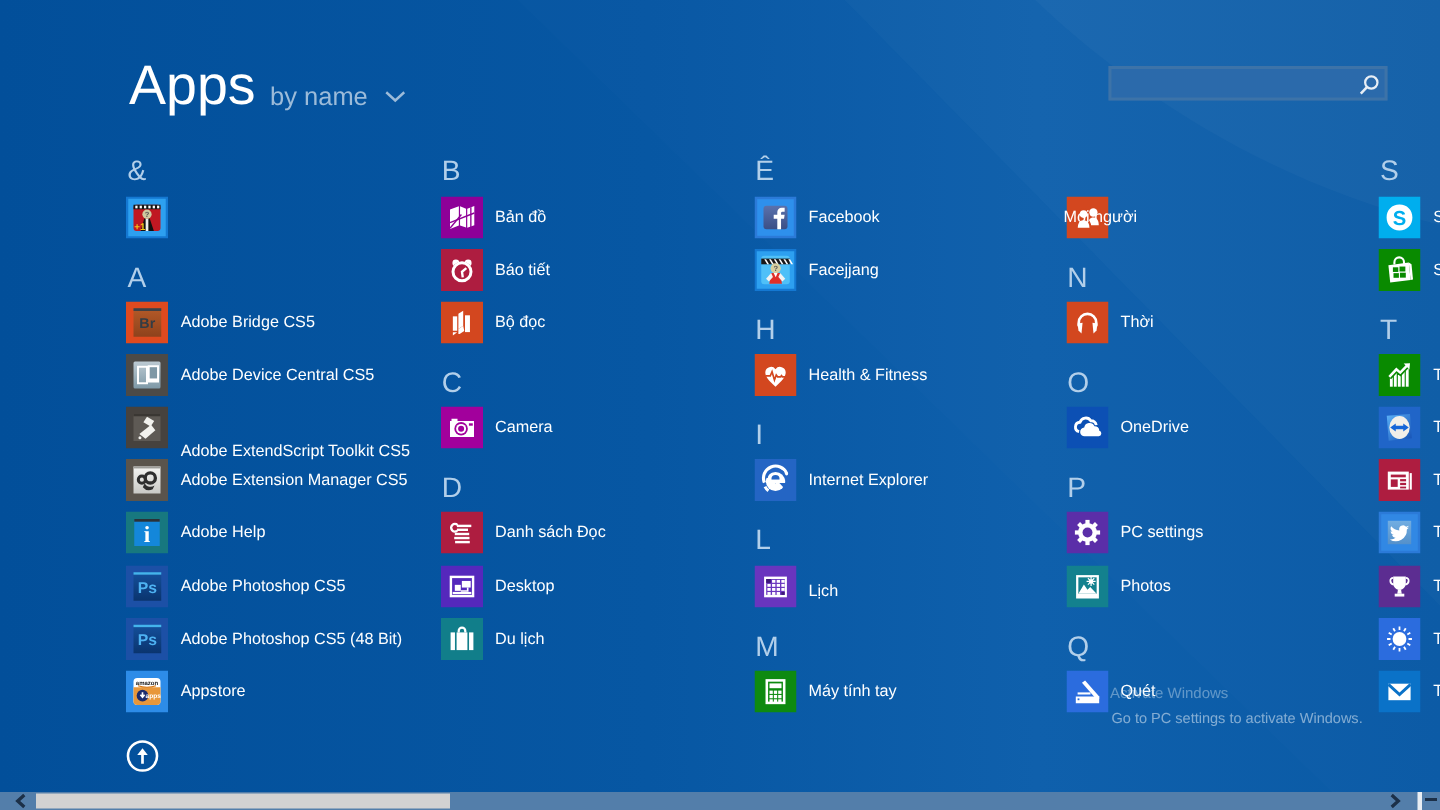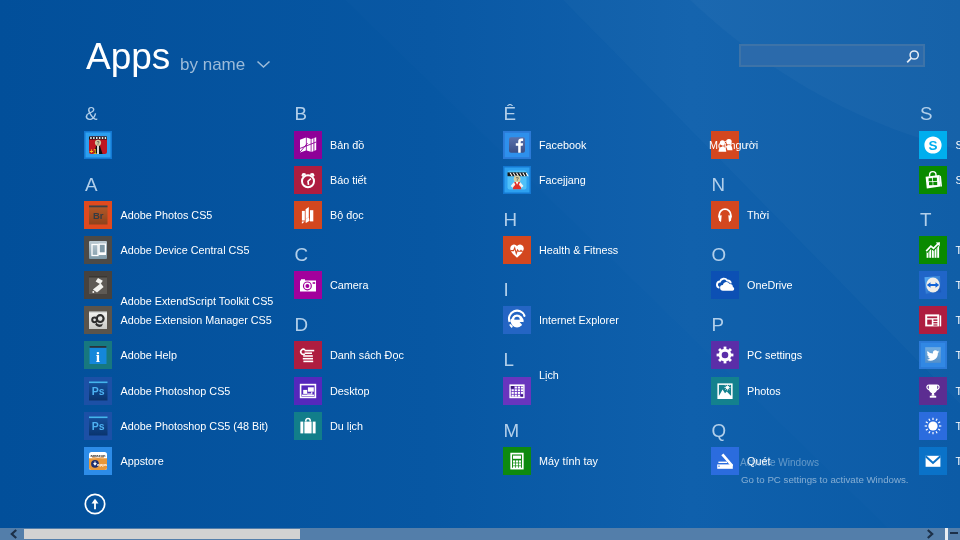--- a/index.html
+++ b/index.html
@@ -83,21 +83,21 @@
       <defs>
         <linearGradient id="brg" x1="0" y1="0" x2="0" y2="1">
           <stop offset="0" stop-color="#b45a28"></stop>
           <stop offset="1" stop-color="#8e421c"></stop>
         </linearGradient>
       </defs>
       <rect x="5" y="4.5" width="18.5" height="19" fill="url(#brg)"></rect>
       <rect x="5" y="4.5" width="18.5" height="1.8" fill="#3a4048"></rect>
       <text x="14.2" y="17.5" font-size="9.5" font-weight="bold" fill="#333c44" text-anchor="middle" font-family="Liberation Sans">Br</text>
     </svg></div>
-<div class="lbl" style="left:120.5px;top:200.8px">Adobe Photos CS5</div>
+<div class="lbl" style="left:120.5px;top:200.8px">Adobe Bridge CS5</div>
 <div class="t" style="left:84px;top:235.9px"><svg width="28" height="28" viewBox="0 0 28 28">
       <rect width="28" height="28" fill="#4c4a47"></rect>
       <defs>
         <linearGradient id="dcg" x1="0" y1="0" x2="0" y2="1">
           <stop offset="0" stop-color="#bccad2"></stop>
           <stop offset="1" stop-color="#7e99a7"></stop>
         </linearGradient>
       </defs>
       <rect x="5" y="5" width="18" height="18" rx="1" fill="url(#dcg)"></rect>
       <rect x="8" y="8.5" width="6" height="11" fill="none" stroke="#fff" stroke-width="1.3"></rect>
@@ -301,21 +301,21 @@
       <rect x="17.9" y="12.3" width="2.2" height="1.9" fill="#fff"></rect>
       <rect x="8.6" y="15.0" width="2.2" height="1.9" fill="#fff"></rect>
       <rect x="11.7" y="15.0" width="2.2" height="1.9" fill="#fff"></rect>
       <rect x="14.8" y="15.0" width="2.2" height="1.9" fill="#fff"></rect>
       <rect x="17.9" y="15.0" width="2.2" height="1.9" fill="#fff"></rect>
       <rect x="8.6" y="17.700000000000003" width="2.2" height="1.9" fill="#fff"></rect>
       <rect x="11.7" y="17.700000000000003" width="2.2" height="1.9" fill="#fff"></rect>
       <rect x="14.8" y="17.700000000000003" width="2.2" height="1.9" fill="#fff"></rect>
       <rect x="17.9" y="17.7" width="2.2" height="1.9" fill="#3d1a78"></rect>
     </svg></div>
-<div class="lbl" style="left:539.0px;top:361px">Lịch</div>
+<div class="lbl" style="left:539.0px;top:380px">Lịch</div>
 <div class="t" style="left:502.5px;top:446.8px"><svg width="28" height="28" viewBox="0 0 28 28">
       <rect width="28" height="28" fill="#0e8a10"></rect>
       <rect x="8.2" y="6.6" width="11.6" height="15" fill="none" stroke="#fff" stroke-width="1.7"></rect>
       <rect x="10" y="8.6" width="8" height="3.2" fill="#fff"></rect>
       <rect x="10.0" y="13.4" width="2.2" height="2.2" fill="#fff"></rect>
       <rect x="12.9" y="13.4" width="2.2" height="2.2" fill="#fff"></rect>
       <rect x="15.8" y="13.4" width="2.2" height="2.2" fill="#fff"></rect>
       <rect x="10.0" y="16.3" width="2.2" height="2.2" fill="#fff"></rect>
       <rect x="12.9" y="16.3" width="2.2" height="2.2" fill="#fff"></rect>
       <rect x="15.8" y="16.3" width="2.2" height="2.2" fill="#fff"></rect>

